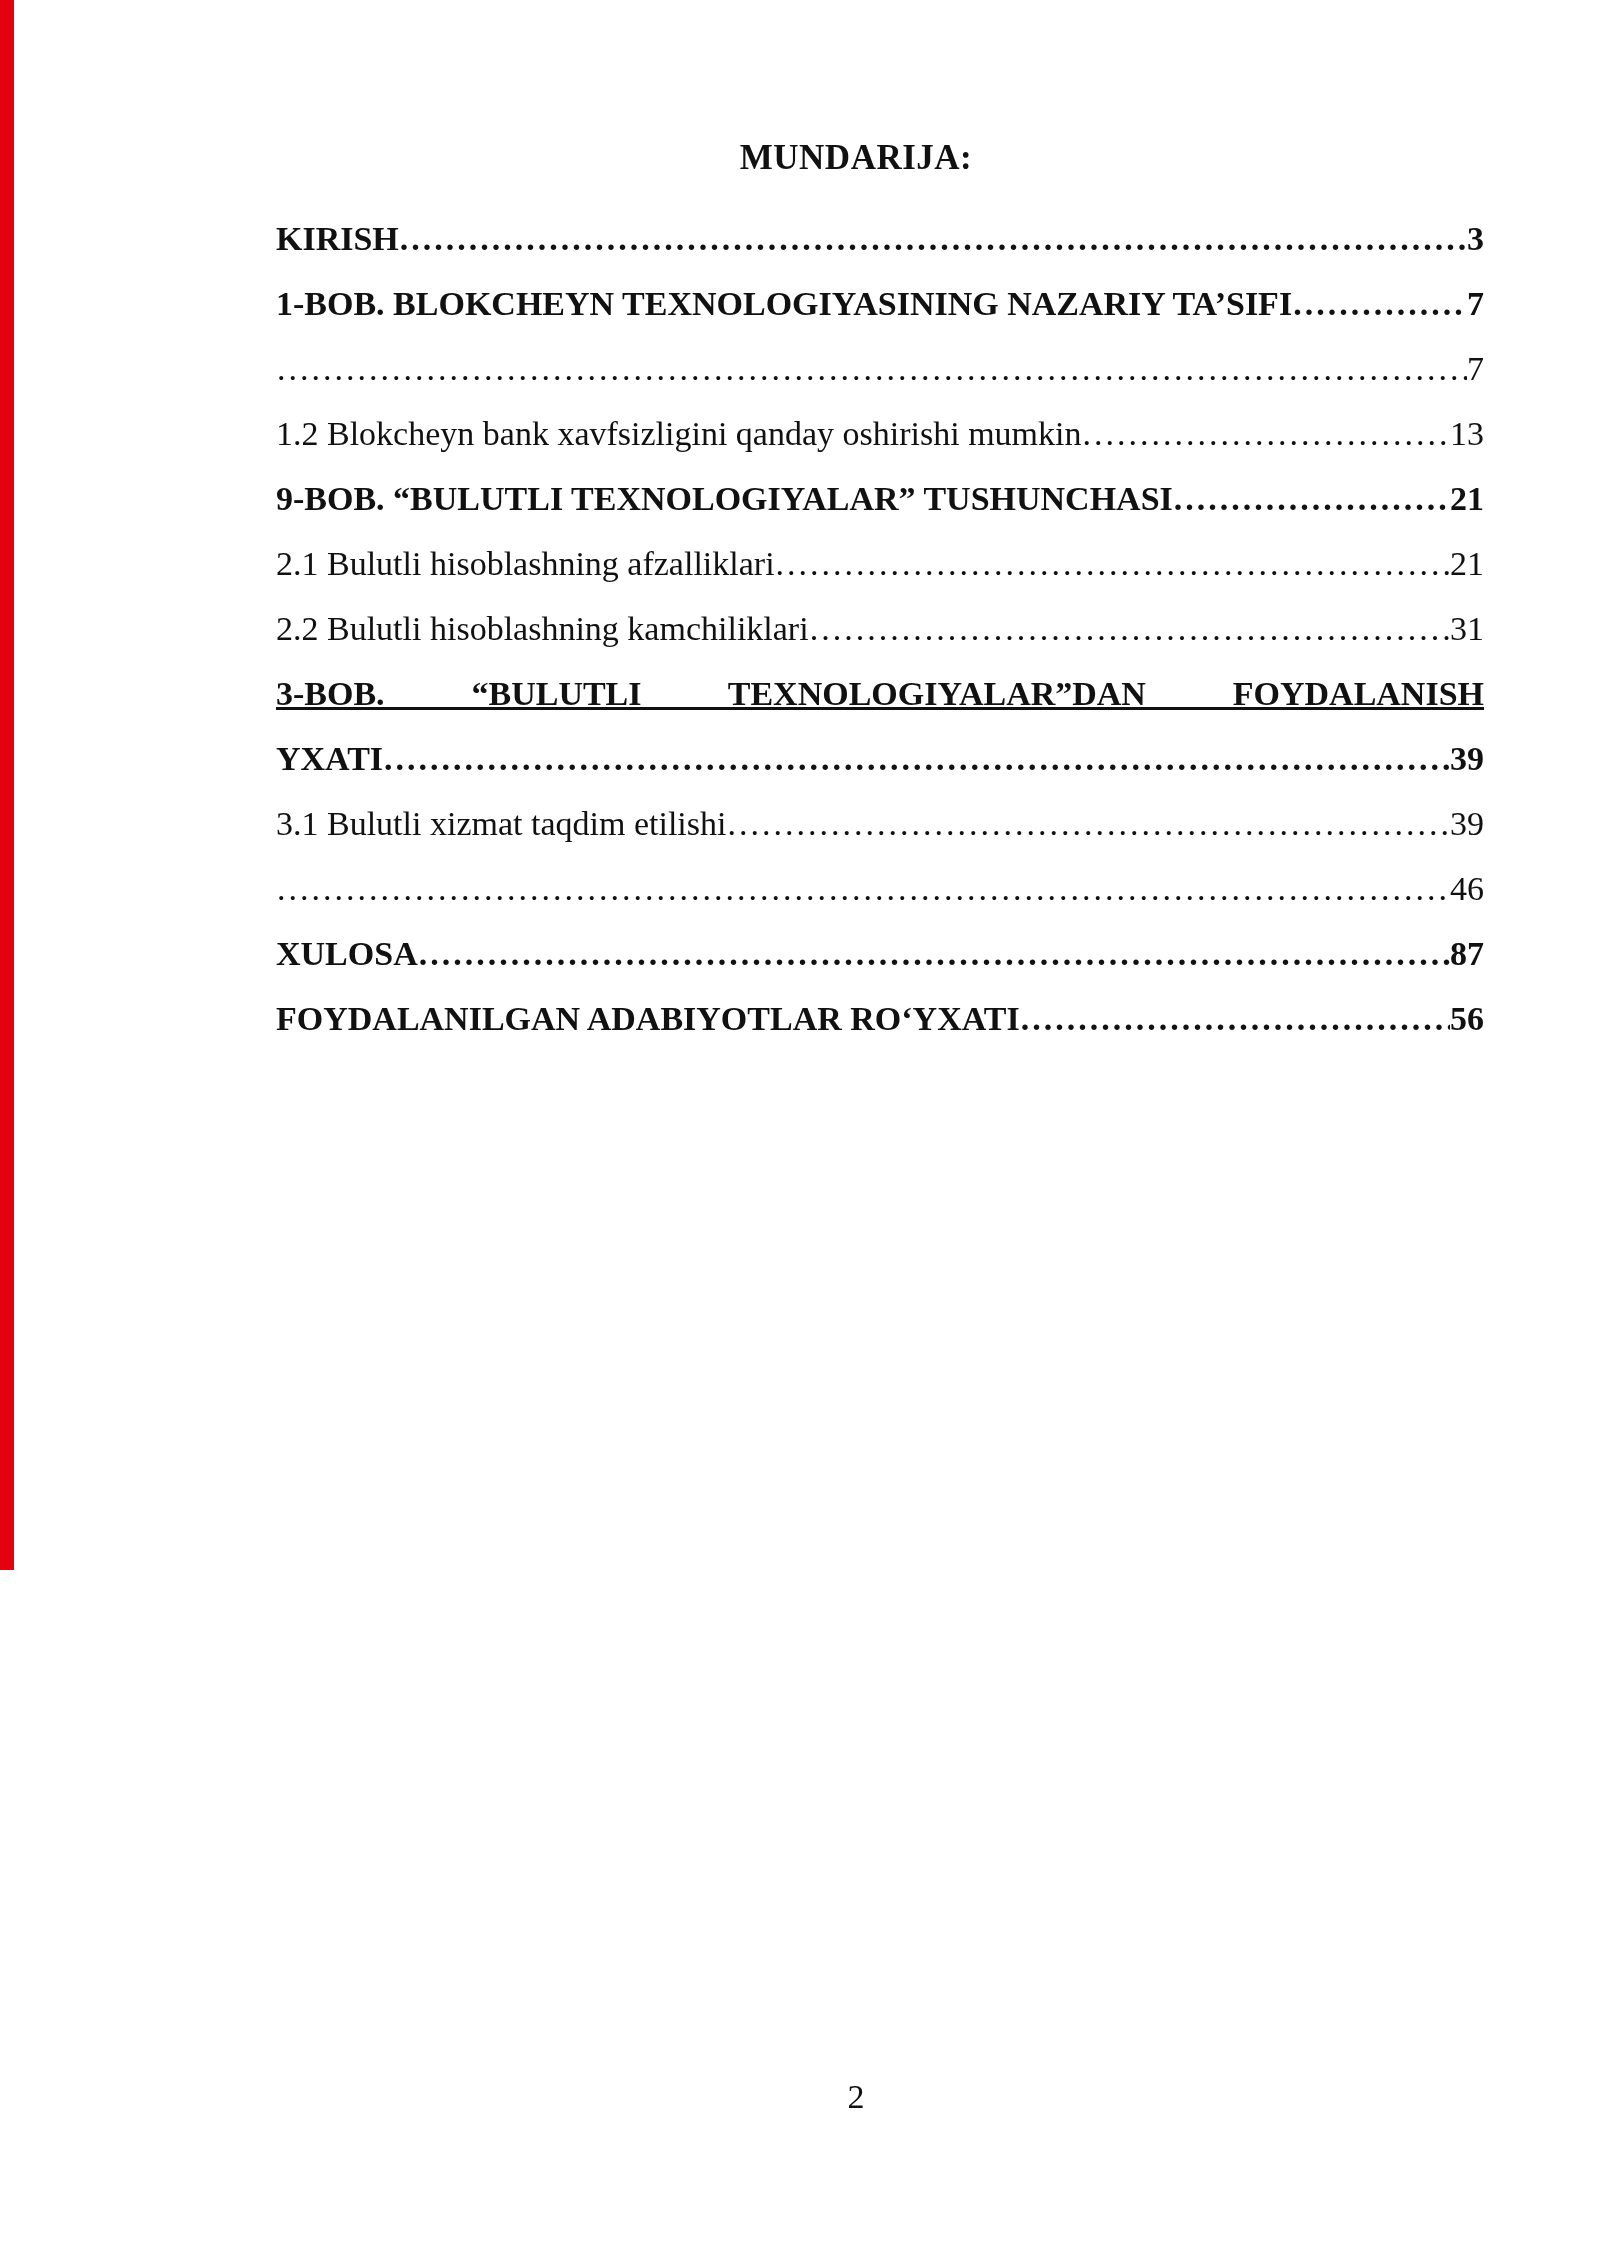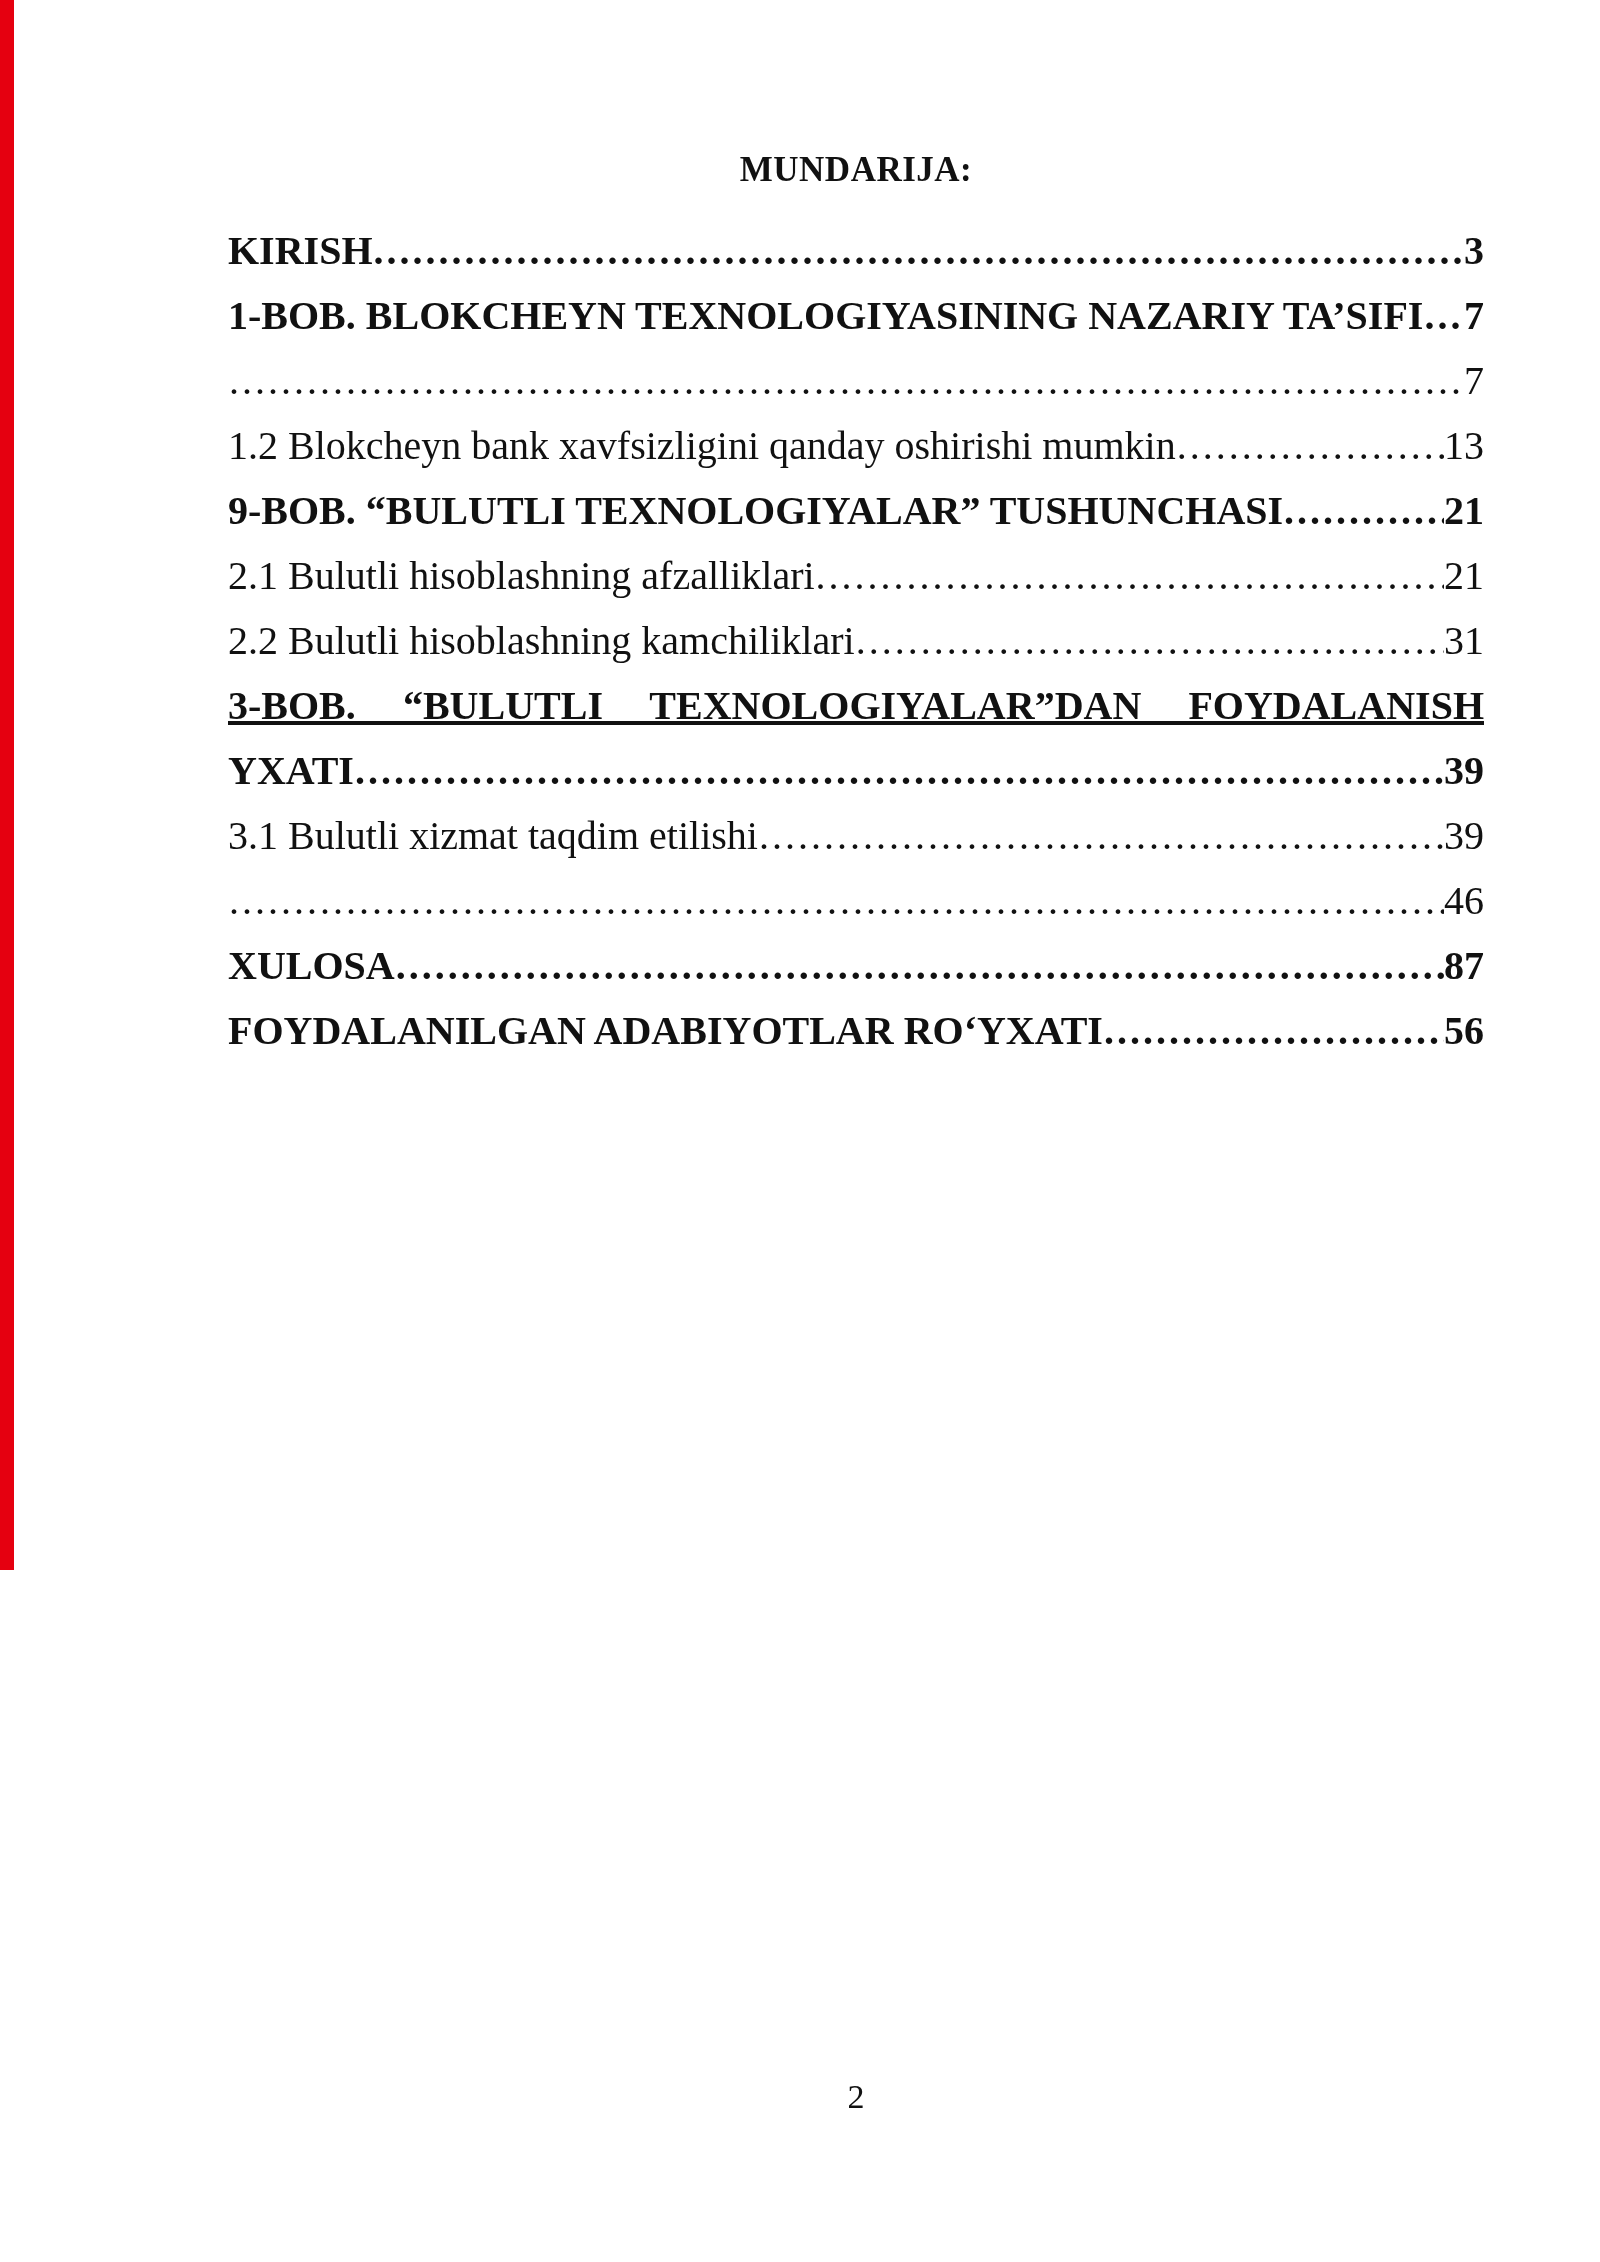--- a/index.html
+++ b/index.html
@@ -21,34 +21,35 @@
     position: absolute;
     left: 0;
     top: 0;
     width: 14px;
     height: 1570px;
   }
   
   #column {
     position: absolute;
     left: 228px;
-    top: 150px;
+    top: 138px;
     width: 1256px;
   }
   .doc-title {
     text-align: center;
     font-weight: bold;
     font-size: 35px;
     line-height: 40px;
     letter-spacing: 0.5px;
     margin-bottom: 28px;
     white-space: nowrap;
   }
   #toc {
-    font-size: 40px;
+    font-size: 34px;
+    margin-left: 48px;
   }
   .toc-row {
     display: flex;
     align-items: baseline;
     line-height: 65px;
     height: 65px;
     white-space: nowrap;
   }
   .toc-row.bold { font-weight: bold; }
   .toc-label { flex: 0 0 auto; }

